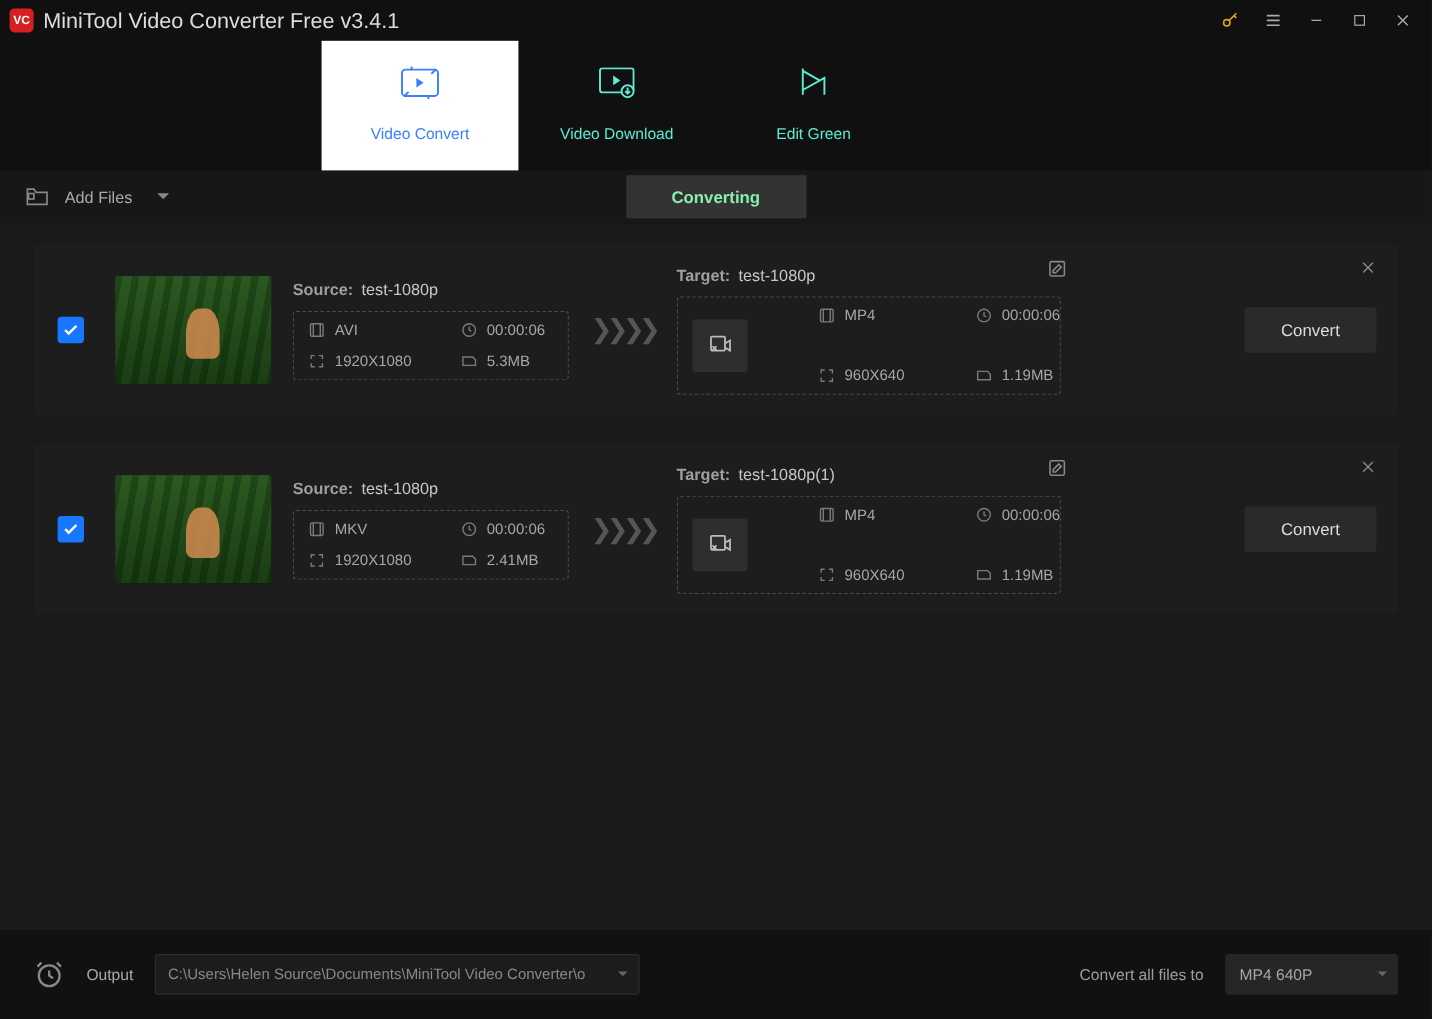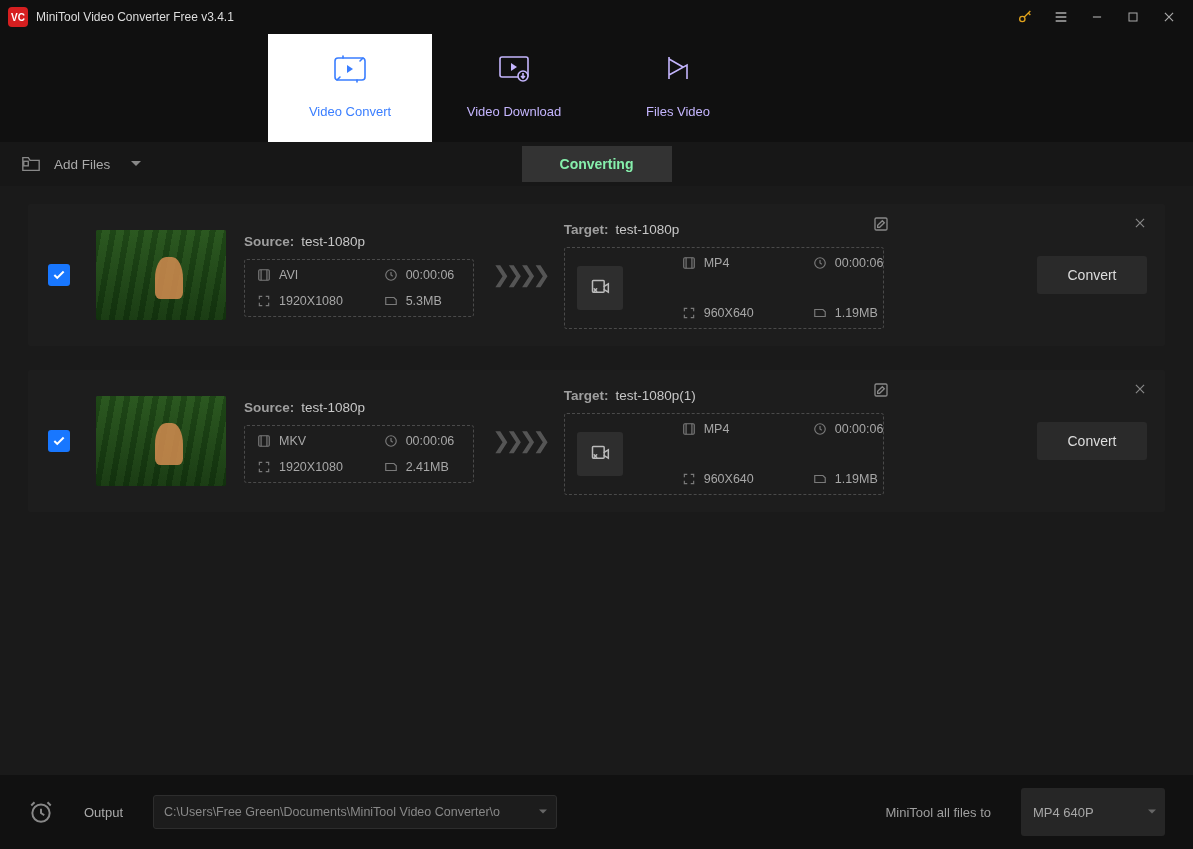--- a/index.html
+++ b/index.html
@@ -1,27 +1,27 @@
 <!DOCTYPE html>
 <html><head>
 <meta charset="utf-8">
 <style>
 * { box-sizing: border-box; margin: 0; padding: 0; font-family: -apple-system, "Segoe UI", Arial, sans-serif; }
 body { width:1193px; height:849px; background:#1a1a1a; color:#ccc; overflow:hidden; position:relative; }
 
 .titlebar { height:34px; background:#101010; display:flex; align-items:center; padding:0 6px 0 8px; }
 .app-logo { width:20px; height:20px; background:#d61f20; border-radius:4px; display:flex; align-items:center; justify-content:center; color:#fff; font-weight:700; font-size:10px; margin-right:8px; }
-.app-title { color:#ddd; font-size:12px; flex:0 0 auto; }
+.app-title { color:#ddd; font-size:18px; flex:0 0 auto; }
 .tb-spacer { flex:1; }
 .wc-icon { width:36px; height:32px; display:flex; align-items:center; justify-content:center; color:#aaa; cursor:pointer; }
 .key-icon { color:#e0a21c; }
 
 .nav { height:108px; background:#101010; display:flex; }
 .nav-spacer-l { width:268px; }
-.nav-item { width:164px; display:flex; flex-direction:column; align-items:center; justify-content:flex-start; padding-top:18px; cursor:pointer; color:#c4b5fd; font-size:13px; }
+.nav-item { width:164px; display:flex; flex-direction:column; align-items:center; justify-content:flex-start; padding-top:18px; cursor:pointer; color:#5eead4; font-size:13px; }
 .nav-item.active { background:#ffffff; color:#3a7eff; }
 .nav-item .nav-icon { width:34px; height:34px; margin-bottom:18px; display:flex; align-items:center; justify-content:center; }
 .nav-item.active .nav-icon { color:#3a7eff; }
 
 .subbar { height:44px; background:#171717; display:flex; align-items:center; padding:0 12px; }
 .addfiles { display:flex; align-items:center; gap:12px; color:#aaa; font-size:13.5px; cursor:pointer; padding:4px 8px;}
 .addfiles svg { color:#888; }
 .addfiles-dd { margin-left:8px; color:#888; }
 .seg { display:flex; margin-left:auto; margin-right:auto; position:absolute; left:50%; transform:translateX(-50%);}
 .seg-btn { width:150px; height:36px; display:flex; align-items:center; justify-content:center; background:#222; color:#888; font-size:14px; cursor:pointer;}
@@ -45,28 +45,28 @@
 .target-block { width:320px; }
 .target-dashed { grid-template-columns:auto auto 58px; align-items:center;gap:36px;}
 .fmt-btn { grid-row:1 / span 2; width:46px; height:44px; background:#2e2e2e; border-radius:3px; display:flex; align-items:center; justify-content:center; color:#bbb; cursor:pointer;}
 
 .arrows { color:#555; font-size:22px; letter-spacing:-5px; margin:0 18px; align-self:center; }
 .edit-ic, .close-ic { position:absolute; top:12px; color:#888; cursor:pointer; }
 .edit-ic { right:276px; }
 .close-ic { right:18px; }
 .convert-btn { width:110px; height:38px; background:#2a2a2a; color:#ddd; font-size:14px; display:flex; align-items:center; justify-content:center; border-radius:3px; cursor:pointer; margin-left:auto; }
 
-.footer { position:absolute; left:0; right:0; bottom:0; height:74px; background:#111; display:flex; align-items:center; padding:0 28px; gap:30px;}
+.footer { position:absolute; left:0; right:0; bottom:0; height:74px; background:#111; display:flex; align-items:center; padding:0 28px; gap:18px;}
 .clock-ic { color:#888; }
 .output-lbl { color:#aaa; font-size:13px; }
 .output-path { width:404px; height:34px; background:#1c1c1c; border:1px solid #2d2d2d; border-radius:3px; display:flex; align-items:center; padding:0 10px; color:#888; font-size:12.5px; cursor:pointer; position:relative;}
 .output-path .dd { position:absolute; right:8px; color:#666;}
 .footer-spacer { flex:1; }
 .convall-lbl { color:#9f9f9f; font-size:13px; }
-.preset-dd { width:144px; height:48px; background:#262626; border-radius:3px; color:#a7a7a7; font-size:13px; display:flex; align-items:center; padding:0 12px; cursor:pointer; position:relative;}
+.preset-dd { width:144px; height:34px; background:#262626; border-radius:3px; color:#a7a7a7; font-size:13px; display:flex; align-items:center; padding:0 12px; cursor:pointer; position:relative;}
 .preset-dd .dd{position:absolute;right:8px;color:#666}
 .convert-all-btn { width:138px; height:38px; background:#1b74ff; color:#fff; border-radius:4px; display:flex; align-items:center; justify-content:center; font-size:14.5px; font-weight:600; cursor:pointer;}
 svg{display:block}
 </style>
 </head>
 <body>
 
 <div class="titlebar">
   <div class="app-logo">VC</div>
   <div class="app-title">MiniTool Video Converter Free v3.4.1</div>
@@ -121,21 +121,21 @@
         </svg>
     </div>
     <span>Video Download</span>
   </div>
   <div class="nav-item">
     <div class="nav-icon">
       <svg width="26" height="28" viewBox="0 0 26 28" fill="none" stroke="currentColor" stroke-width="1.6">
           <path d="M4 2v22M4 4l14 8M4 20l18-10v14"></path>
         </svg>
     </div>
-    <span>Files Video</span>
+    <span>Edit Green</span>
   </div>
 </div>
 
 <div class="subbar">
   <div class="addfiles">
     <svg width="22" height="20" viewBox="0 0 24 22" fill="none" stroke="currentColor" stroke-width="1.5">
         <path d="M3 4h6l2 3h10v11H3z"></path>
         <path d="M8 11h-3M6.5 9.5v3" stroke="#888"></path>
         <rect x="4" y="8" width="5" height="5" fill="#171717" stroke="currentColor"></rect>
       </svg>
@@ -351,29 +351,29 @@
 
 <div class="footer">
   <div class="clock-ic">
     <svg width="26" height="26" viewBox="0 0 24 24" fill="none" stroke="currentColor" stroke-width="1.8">
         <circle cx="12" cy="13" r="8"></circle>
         <path d="M12 9v4l3 2M6 3L3 6M18 3l3 3"></path>
       </svg>
   </div>
   <div class="output-lbl">Output</div>
   <div class="output-path">
-    <span style="overflow:hidden;white-space:nowrap;text-overflow:clip;">C:\Users\Free Green\Documents\MiniTool Video Converter\o</span>
+    <span style="overflow:hidden;white-space:nowrap;text-overflow:clip;">C:\Users\Helen Source\Documents\MiniTool Video Converter\o</span>
     <span class="dd">
         <svg width="10" height="8" viewBox="0 0 12 10" fill="currentColor">
           <path d="M1 2l5 5 5-5z"></path>
         </svg>
       </span>
   </div>
   <div class="footer-spacer"></div>
-  <div class="convall-lbl">MiniTool all files to</div>
+  <div class="convall-lbl">Convert all files to</div>
   <div class="preset-dd">
     <span>MP4 640P</span>
     <span class="dd">
         <svg width="10" height="8" viewBox="0 0 12 10" fill="currentColor">
           <path d="M1 2l5 5 5-5z"></path>
         </svg>
       </span>
   </div>
 </div>
 

